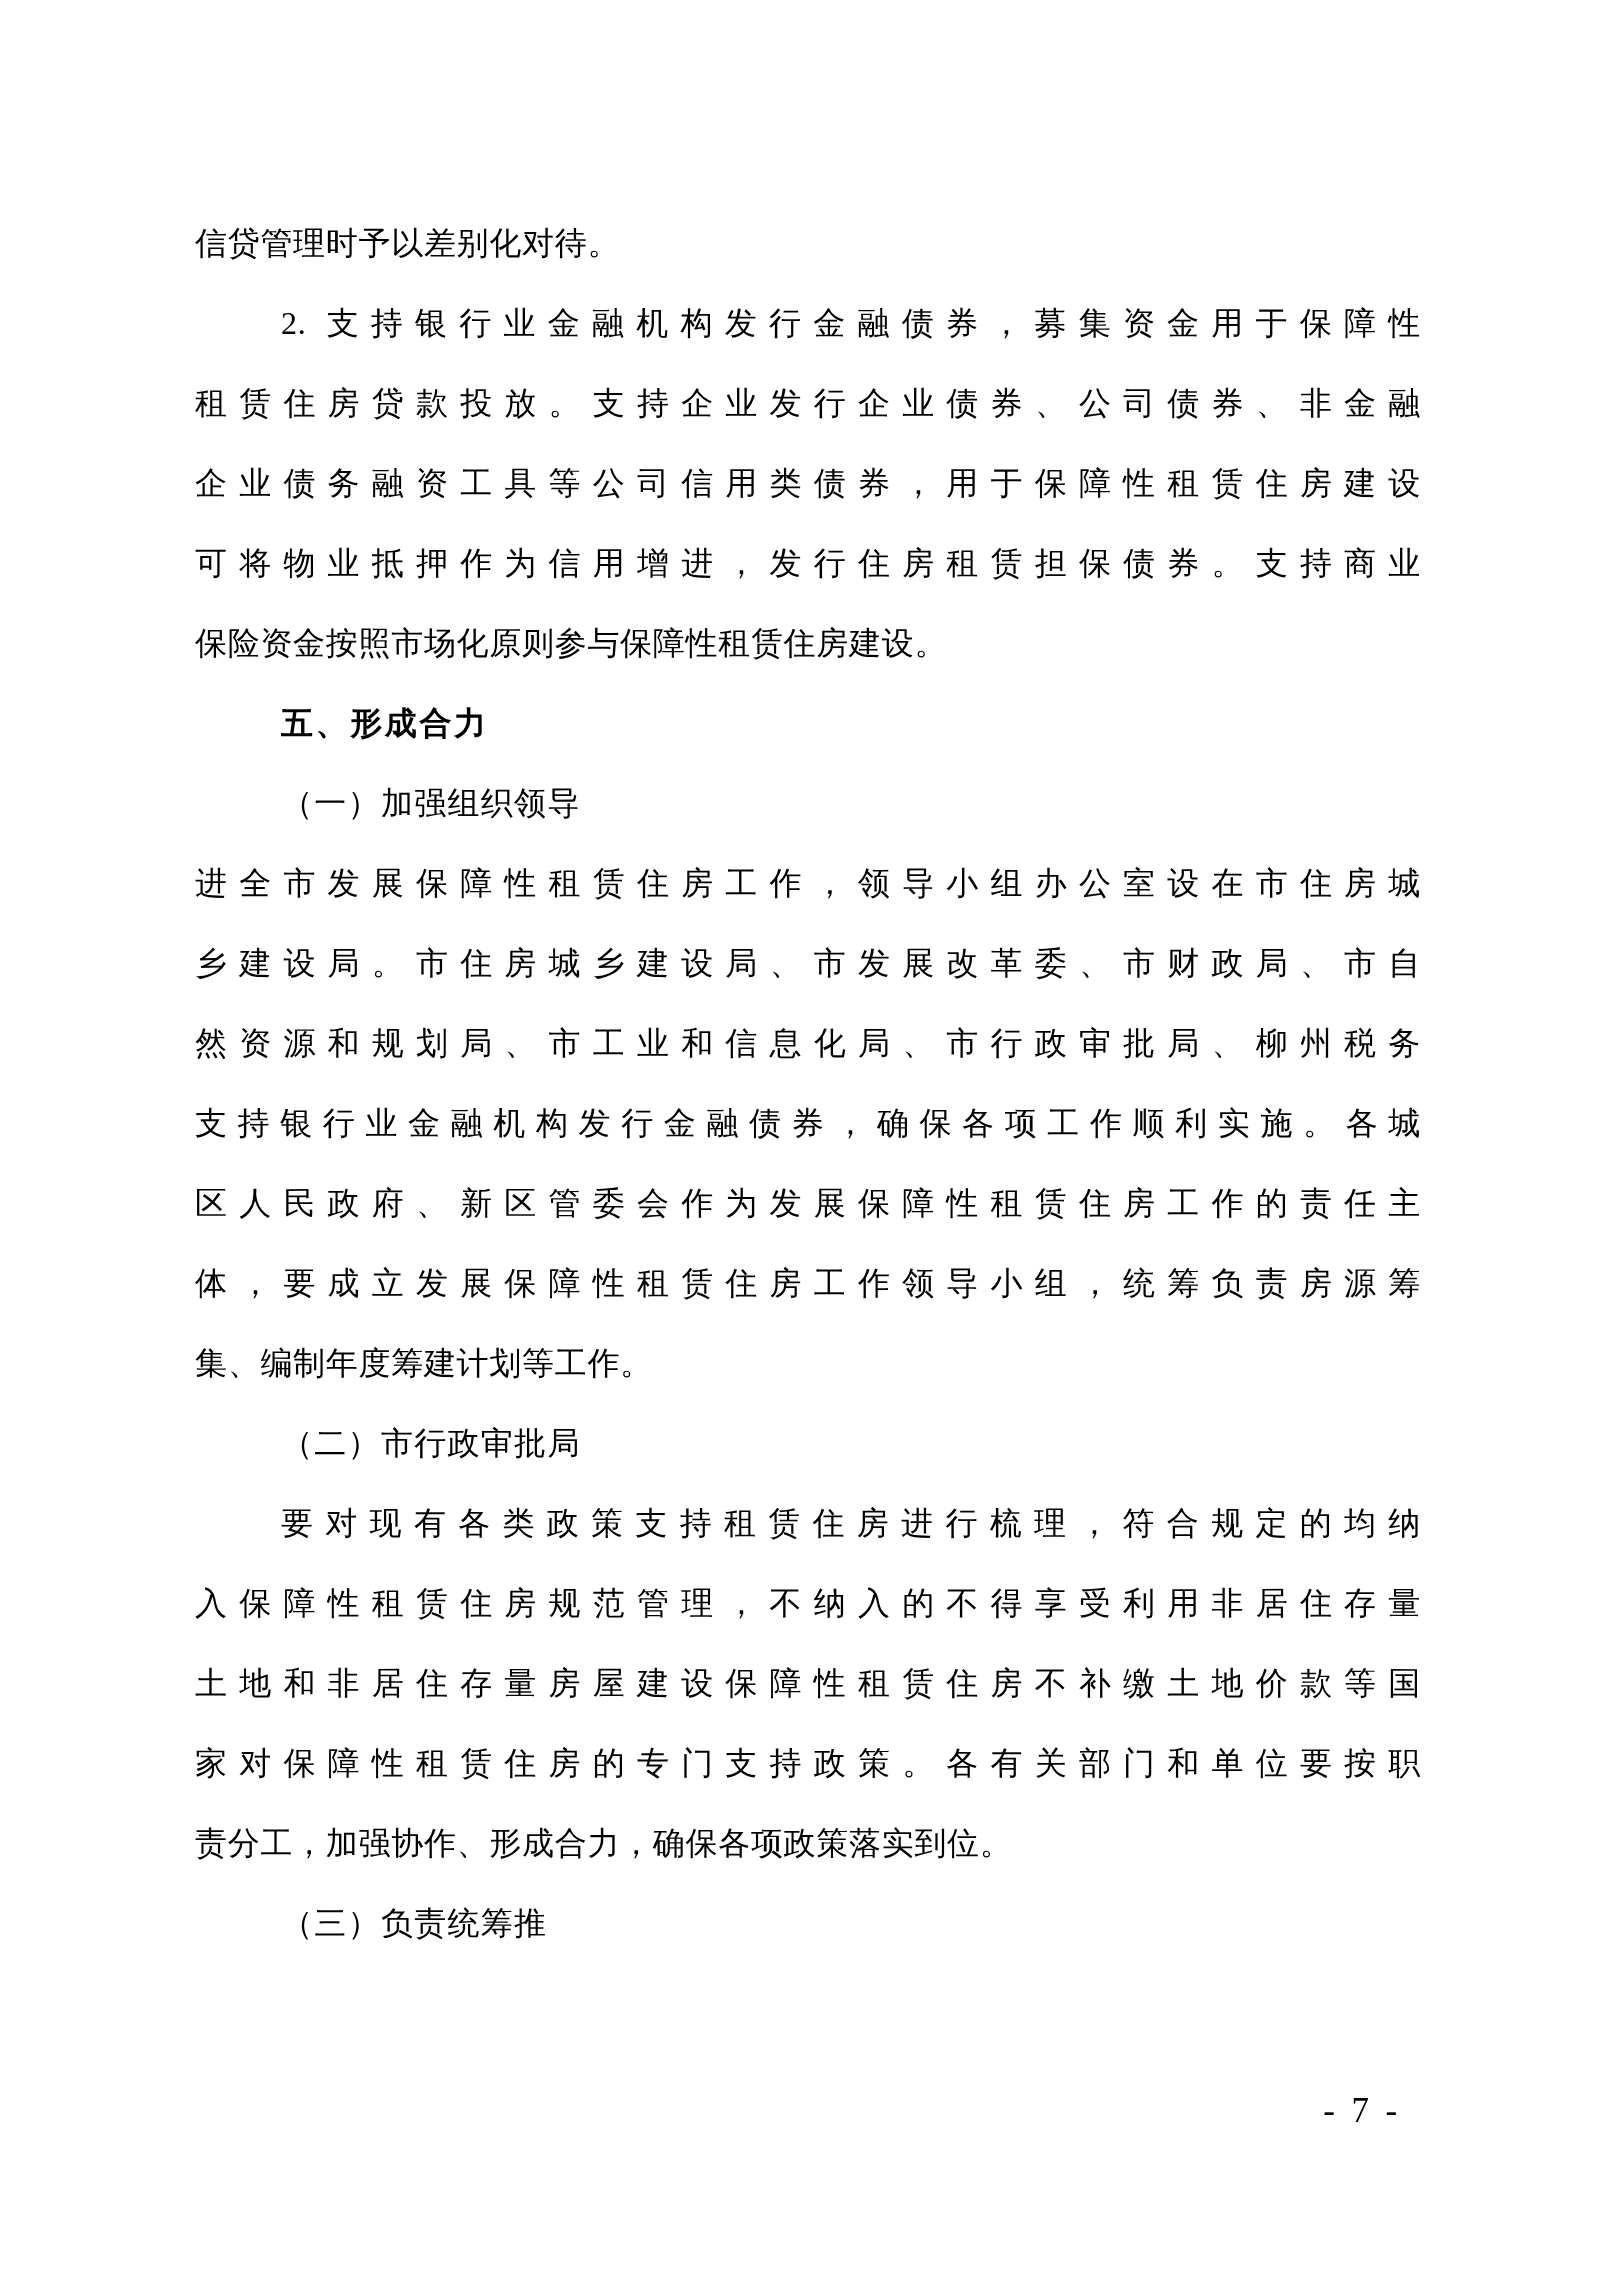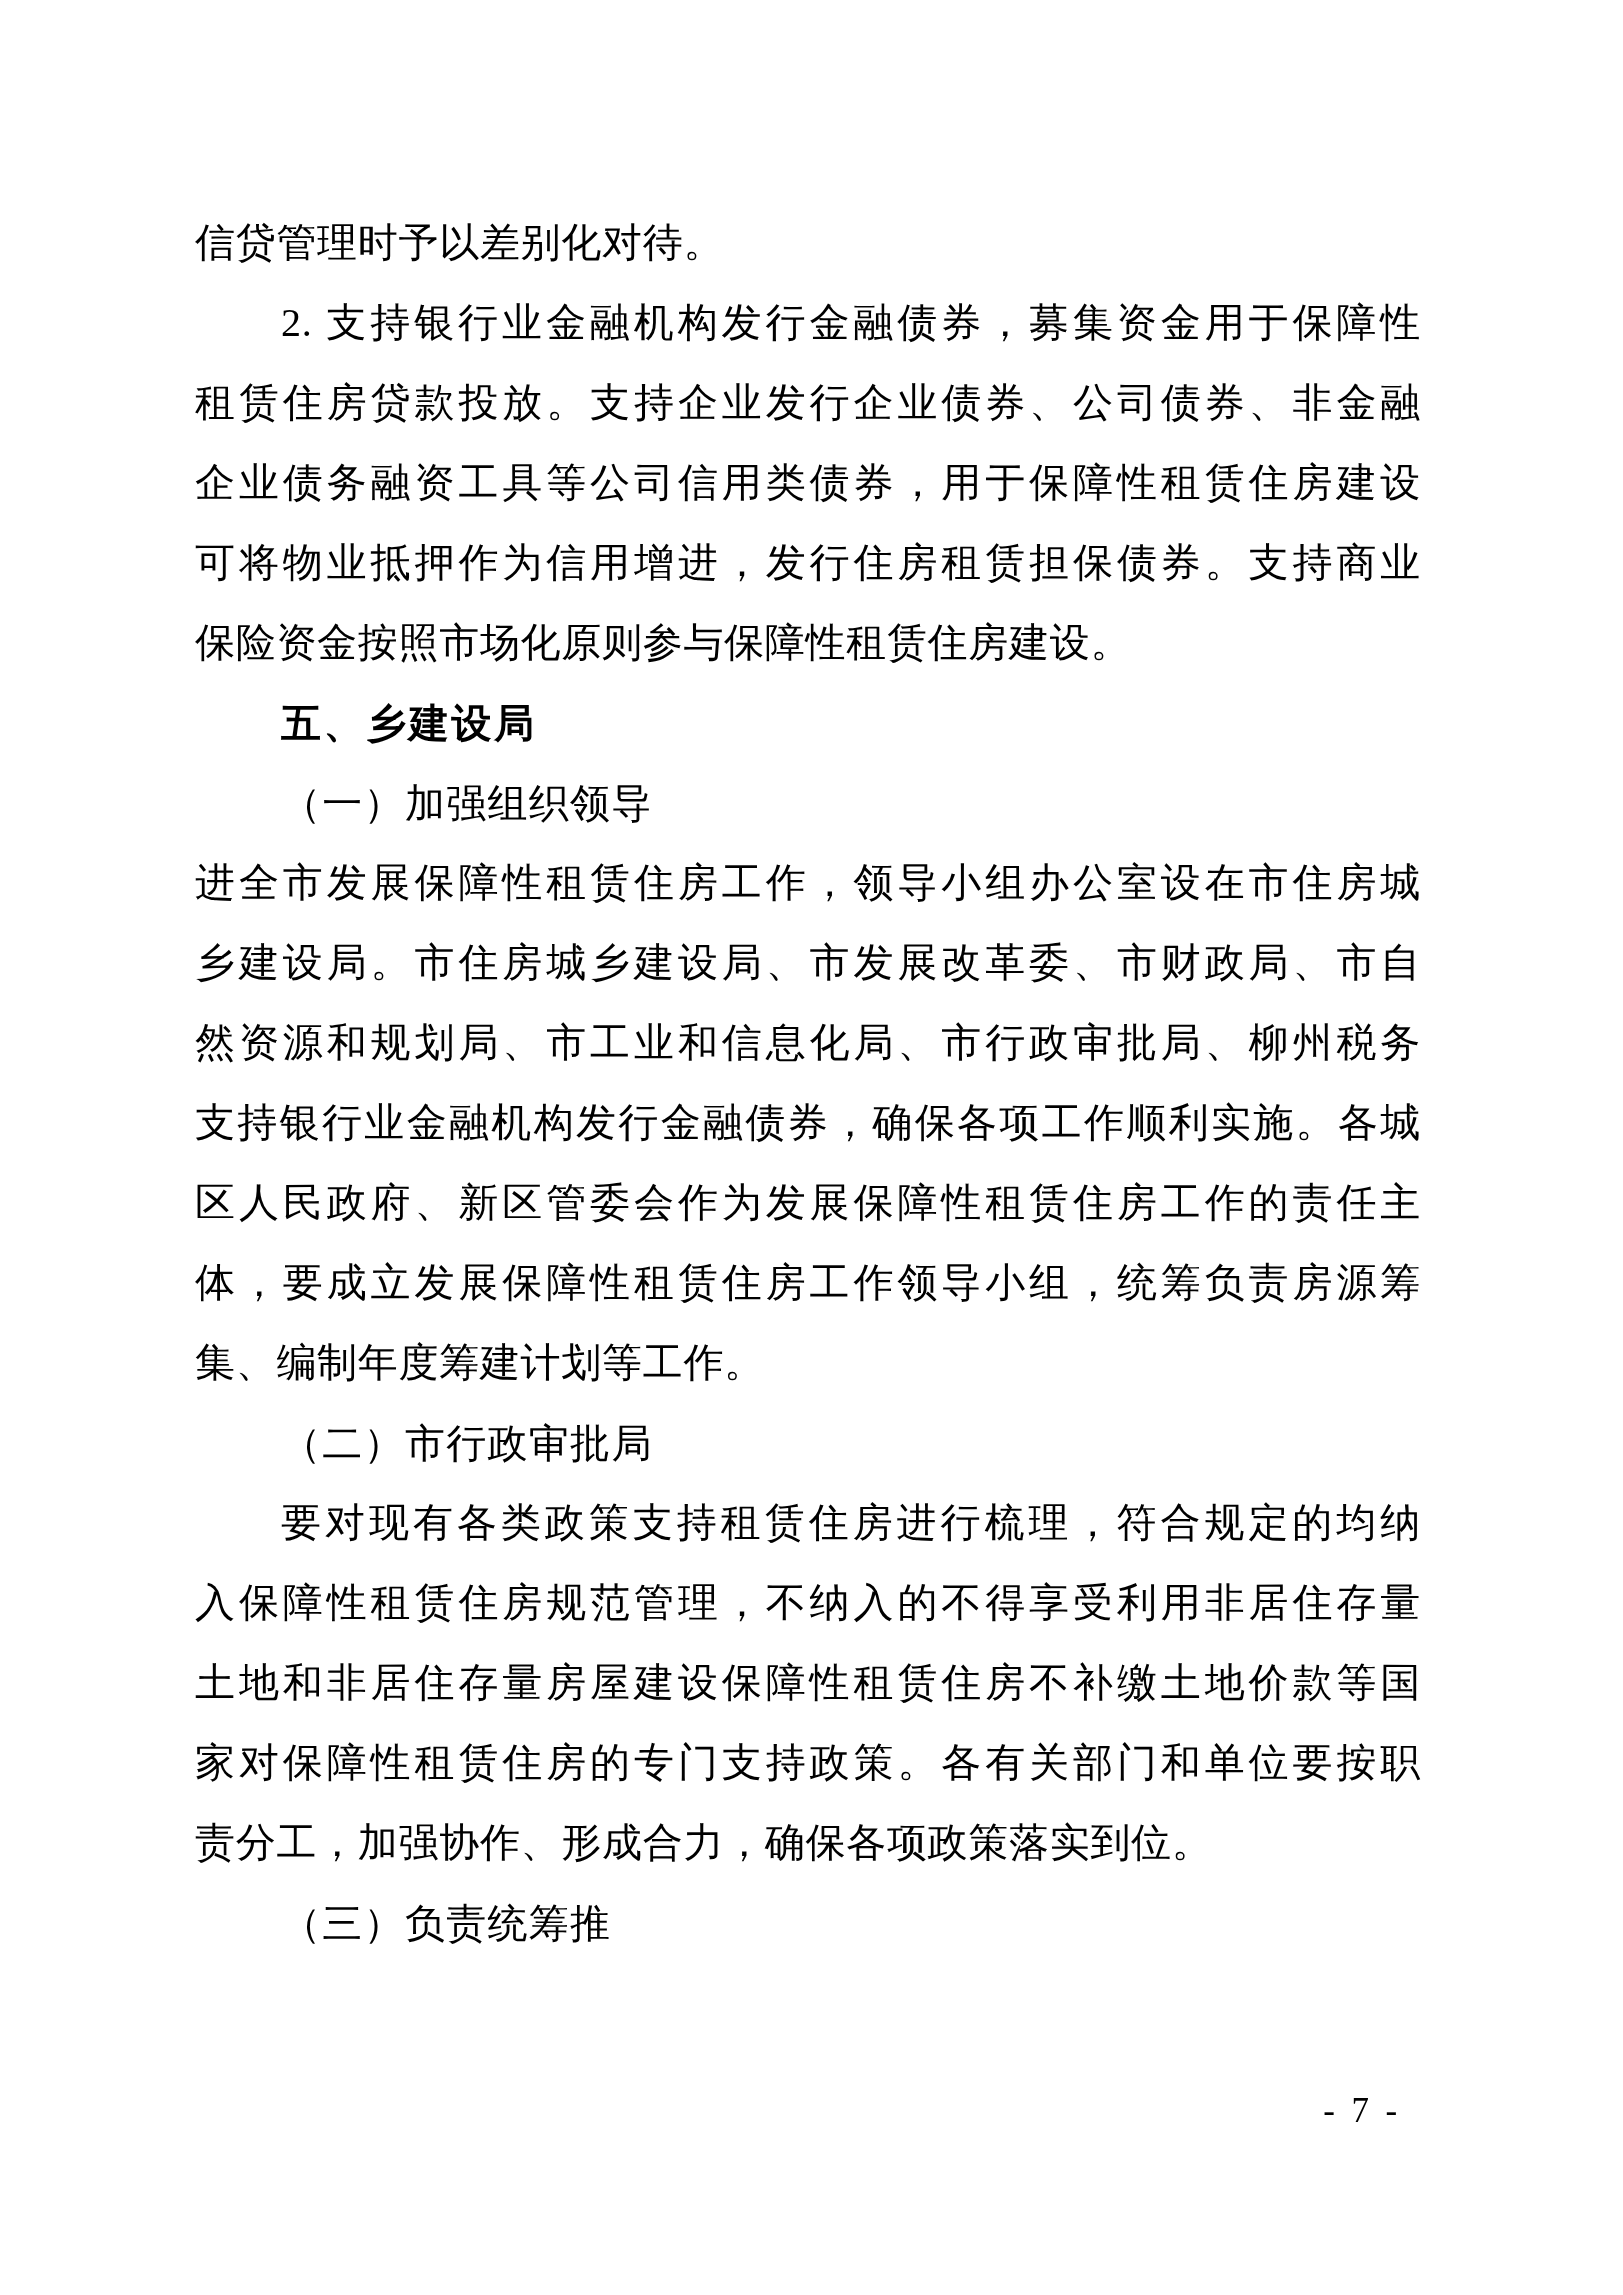--- a/index.html
+++ b/index.html
@@ -19,21 +19,21 @@
   .doc-body {
     position: absolute;
     left: 195px;
     top: 203px;
     width: 1226px;
   }
   .block { margin: 0; padding: 0; }
   .line {
     height: 80px;
     line-height: 80px;
-    font-size: 40px;
+    font-size: 32px;
     white-space: nowrap;
     text-align: justify;
     text-justify: inter-character;
     letter-spacing: 0.7px;
   }
   
   .line.full {
     white-space: normal;
     text-align-last: justify;
     height: 80px;
@@ -69,21 +69,21 @@
         <div class="line">信贷管理时予以差别化对待。</div>
       </div>
       <div class="block body">
         <div class="line indent full">2. 支持银行业金融机构发行金融债券，募集资金用于保障性</div>
         <div class="line full">租赁住房贷款投放。支持企业发行企业债券、公司债券、非金融</div>
         <div class="line full">企业债务融资工具等公司信用类债券，用于保障性租赁住房建设</div>
         <div class="line full">可将物业抵押作为信用增进，发行住房租赁担保债券。支持商业</div>
         <div class="line">保险资金按照市场化原则参与保障性租赁住房建设。</div>
       </div>
       <div class="block heading1">
-        <div class="line indent">五、乡建设局</div>
+        <div class="line indent">五、形成合力</div>
       </div>
       <div class="block heading2">
         <div class="line indent">（一）加强组织领导</div>
       </div>
       <div class="block body">
         <div class="line full">进全市发展保障性租赁住房工作，领导小组办公室设在市住房城</div>
         <div class="line full">乡建设局。市住房城乡建设局、市发展改革委、市财政局、市自</div>
         <div class="line full">然资源和规划局、市工业和信息化局、市行政审批局、柳州税务</div>
         <div class="line full">支持银行业金融机构发行金融债券，确保各项工作顺利实施。各城</div>
         <div class="line full">区人民政府、新区管委会作为发展保障性租赁住房工作的责任主</div>

